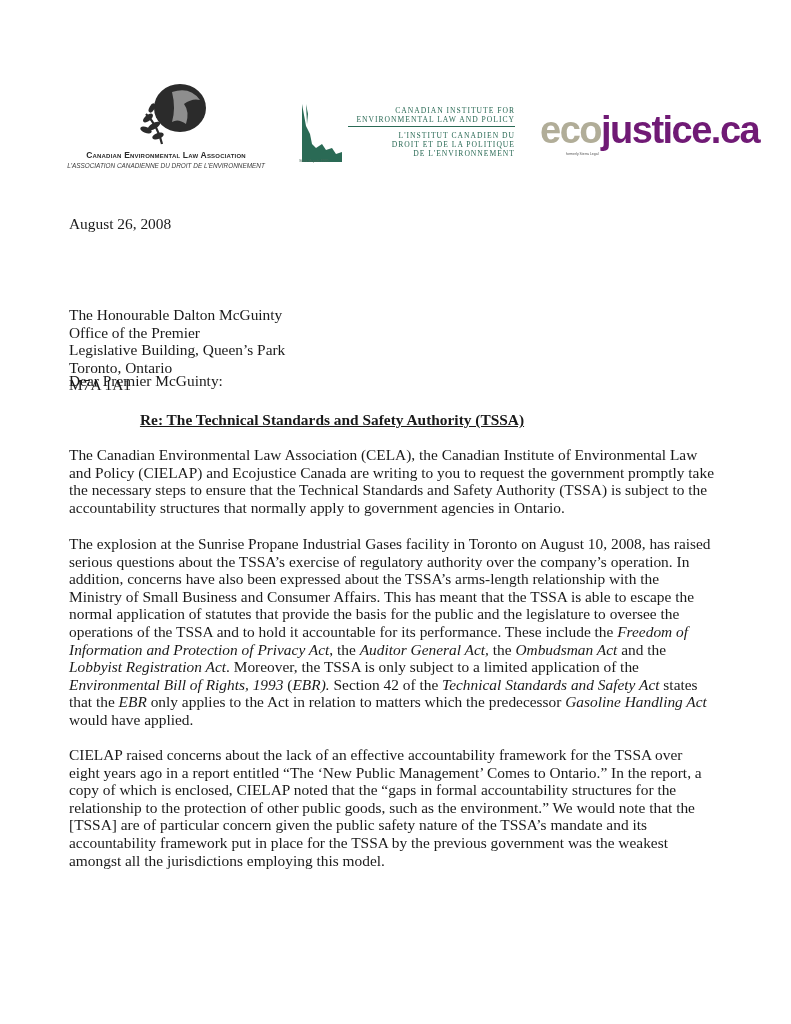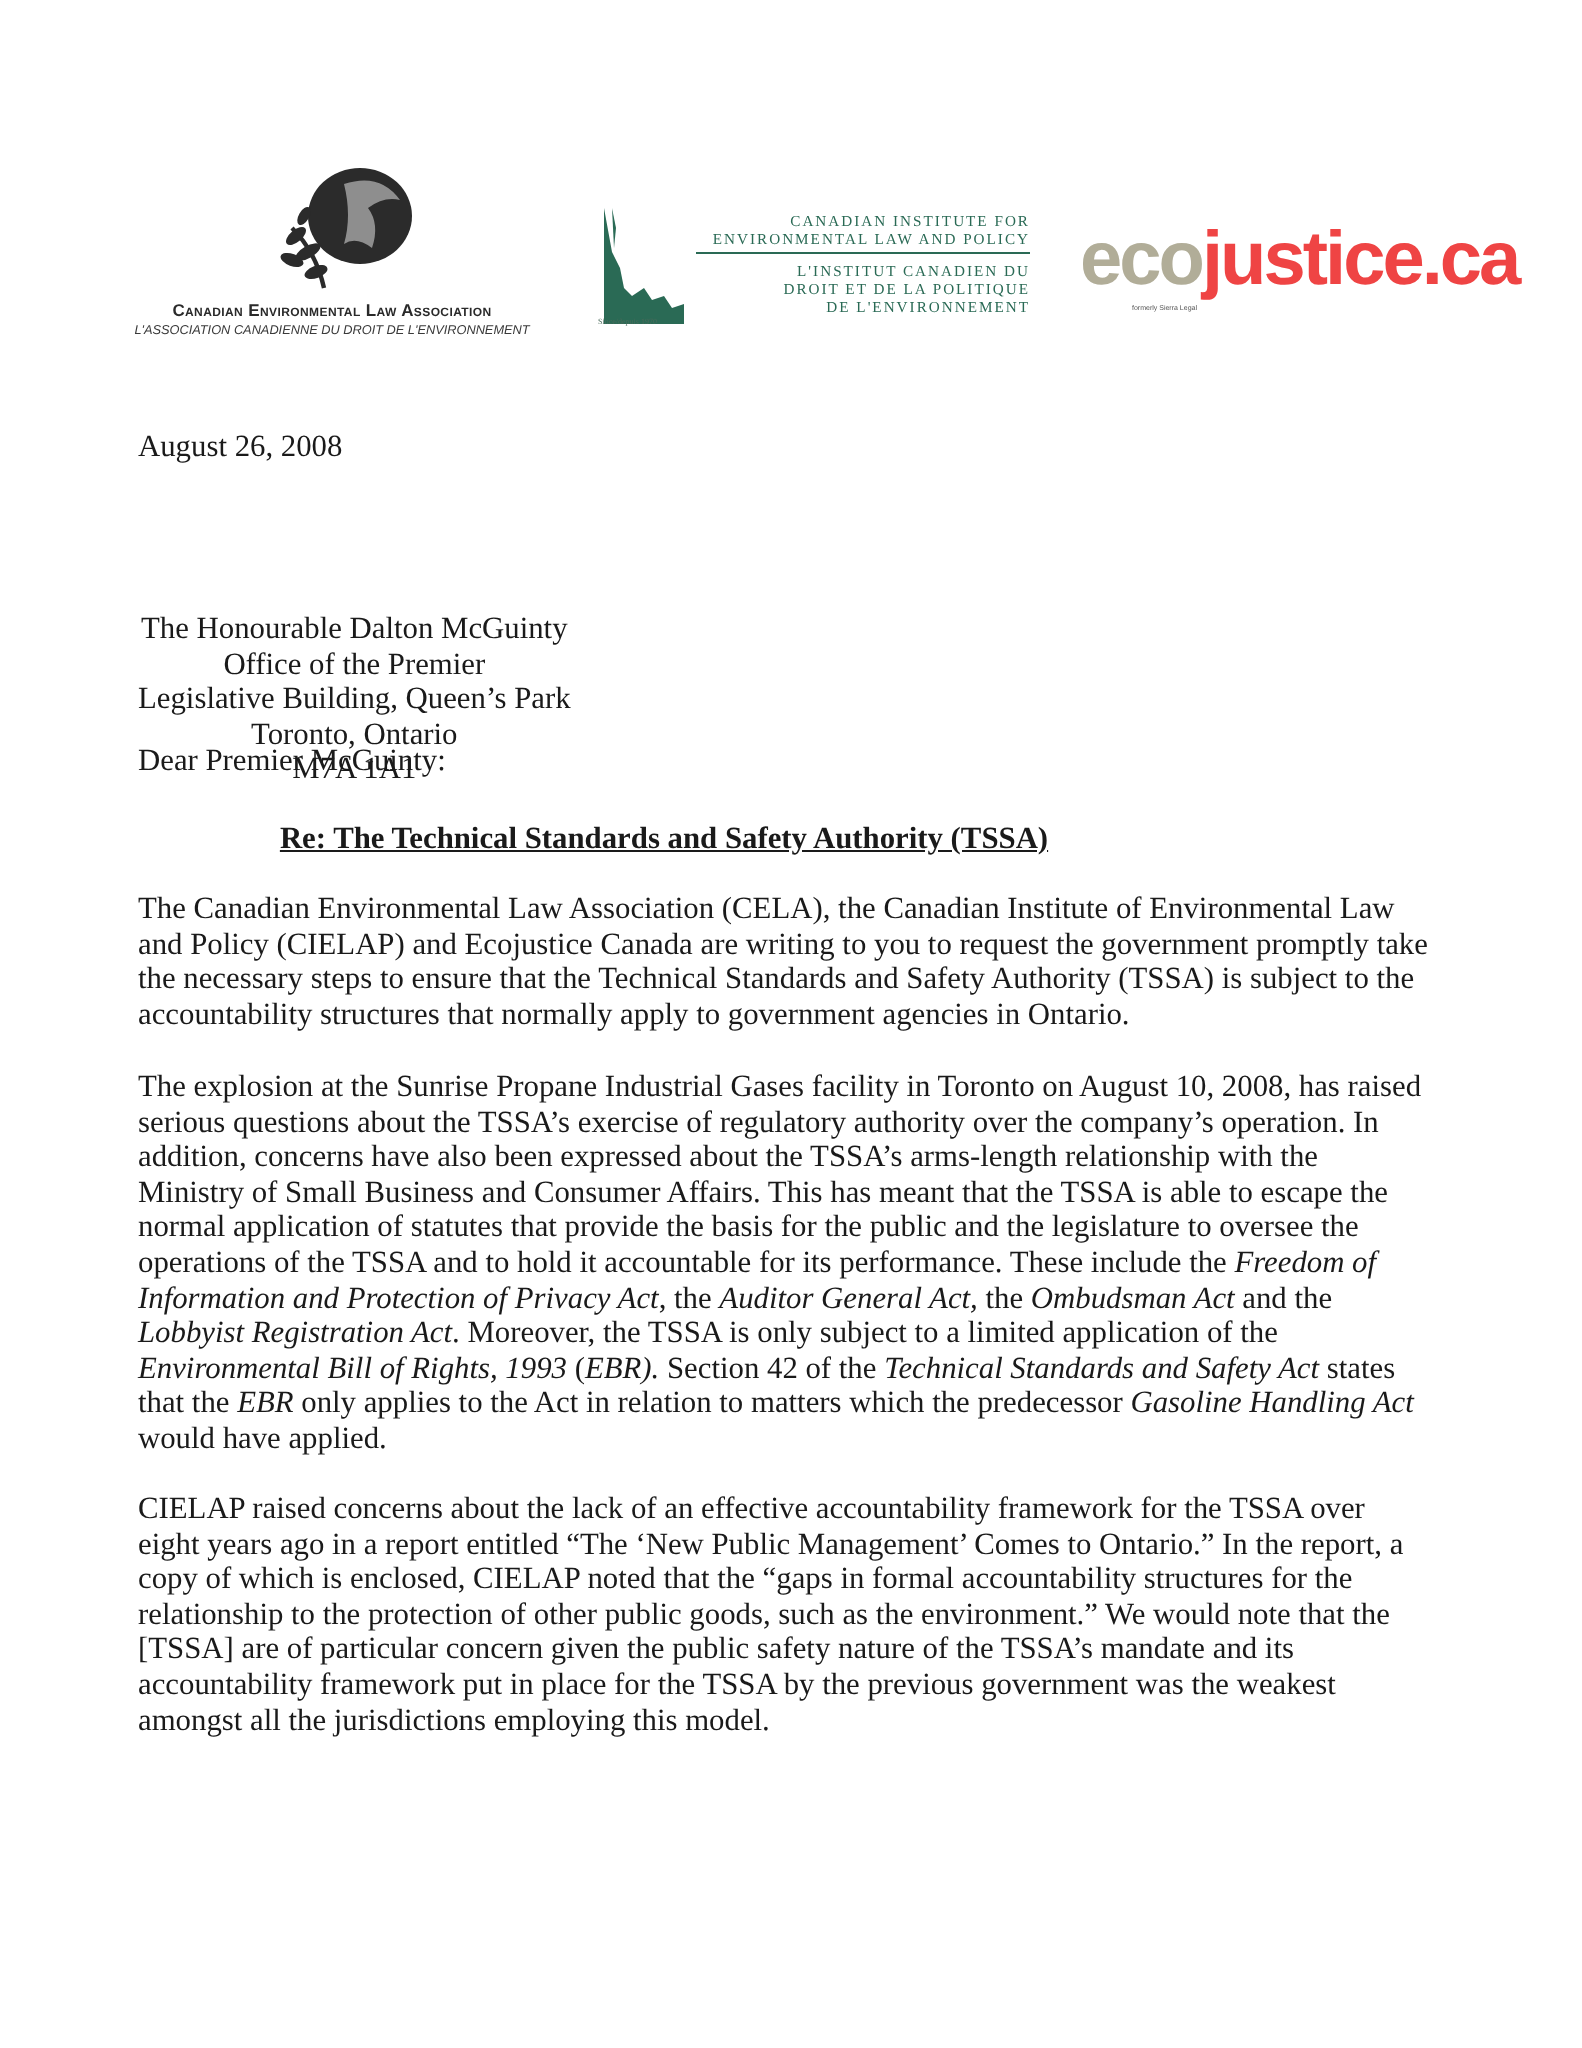--- a/index.html
+++ b/index.html
@@ -19,25 +19,25 @@
   .cielap-en1 { top:8px;padding-left:36px; }
   .cielap-en2 { top:17px; }
   .cielap-rule { position:absolute; left:52px; right:6px; top:28px; height:1px; background:#2a6a55; }
   .cielap-fr1 { top:33px; }
   .cielap-fr2 { top:42px; }
   .cielap-fr3 { top:51px;margin-left:24px; }
 
   .eco { position:absolute; left:540px; top:108px; width:200px; height:55px; }
   .eco-word { position:absolute; left:0; top:0; font-family:"Liberation Sans", sans-serif; font-size:38px; font-weight:bold; letter-spacing:-1.5px; white-space:nowrap; line-height:44px; }
   .eco-grey { color:#b1ad98; }
-  .eco-green { color:#ef4444; }
+  .eco-green { color:#701a75; }
   .eco-sub { position:absolute; left:26px; top:44px; font-family:"Liberation Sans", sans-serif; font-size:3.5px; color:#555; white-space:nowrap; }
 
   
-  .text { position:absolute; left:69px; font-size:15.4px; line-height:17.6px; white-space:nowrap;text-align:center; }
+  .text { position:absolute; left:69px; font-size:15.4px; line-height:17.6px; white-space:nowrap; }
   .date { top:215px; }
   .addr { top:268px;margin-top:38px; }
   .salutation { top:372px; }
   .subject { position:absolute; left:0; width:664px; top:411px; text-align:center; font-size:15.4px; font-weight:bold; text-decoration:underline; white-space:nowrap; }
   .para { position:absolute; left:69px; width:660px; font-size:15.4px; line-height:17.6px; }
   .para .ln { display:block; white-space:nowrap; }
   .p1 { top:446px; }
   .p2 { top:535px; }
   .p3 { top:746px; }
   i { font-style:italic;font-family:Liberation Serif, serif; }

